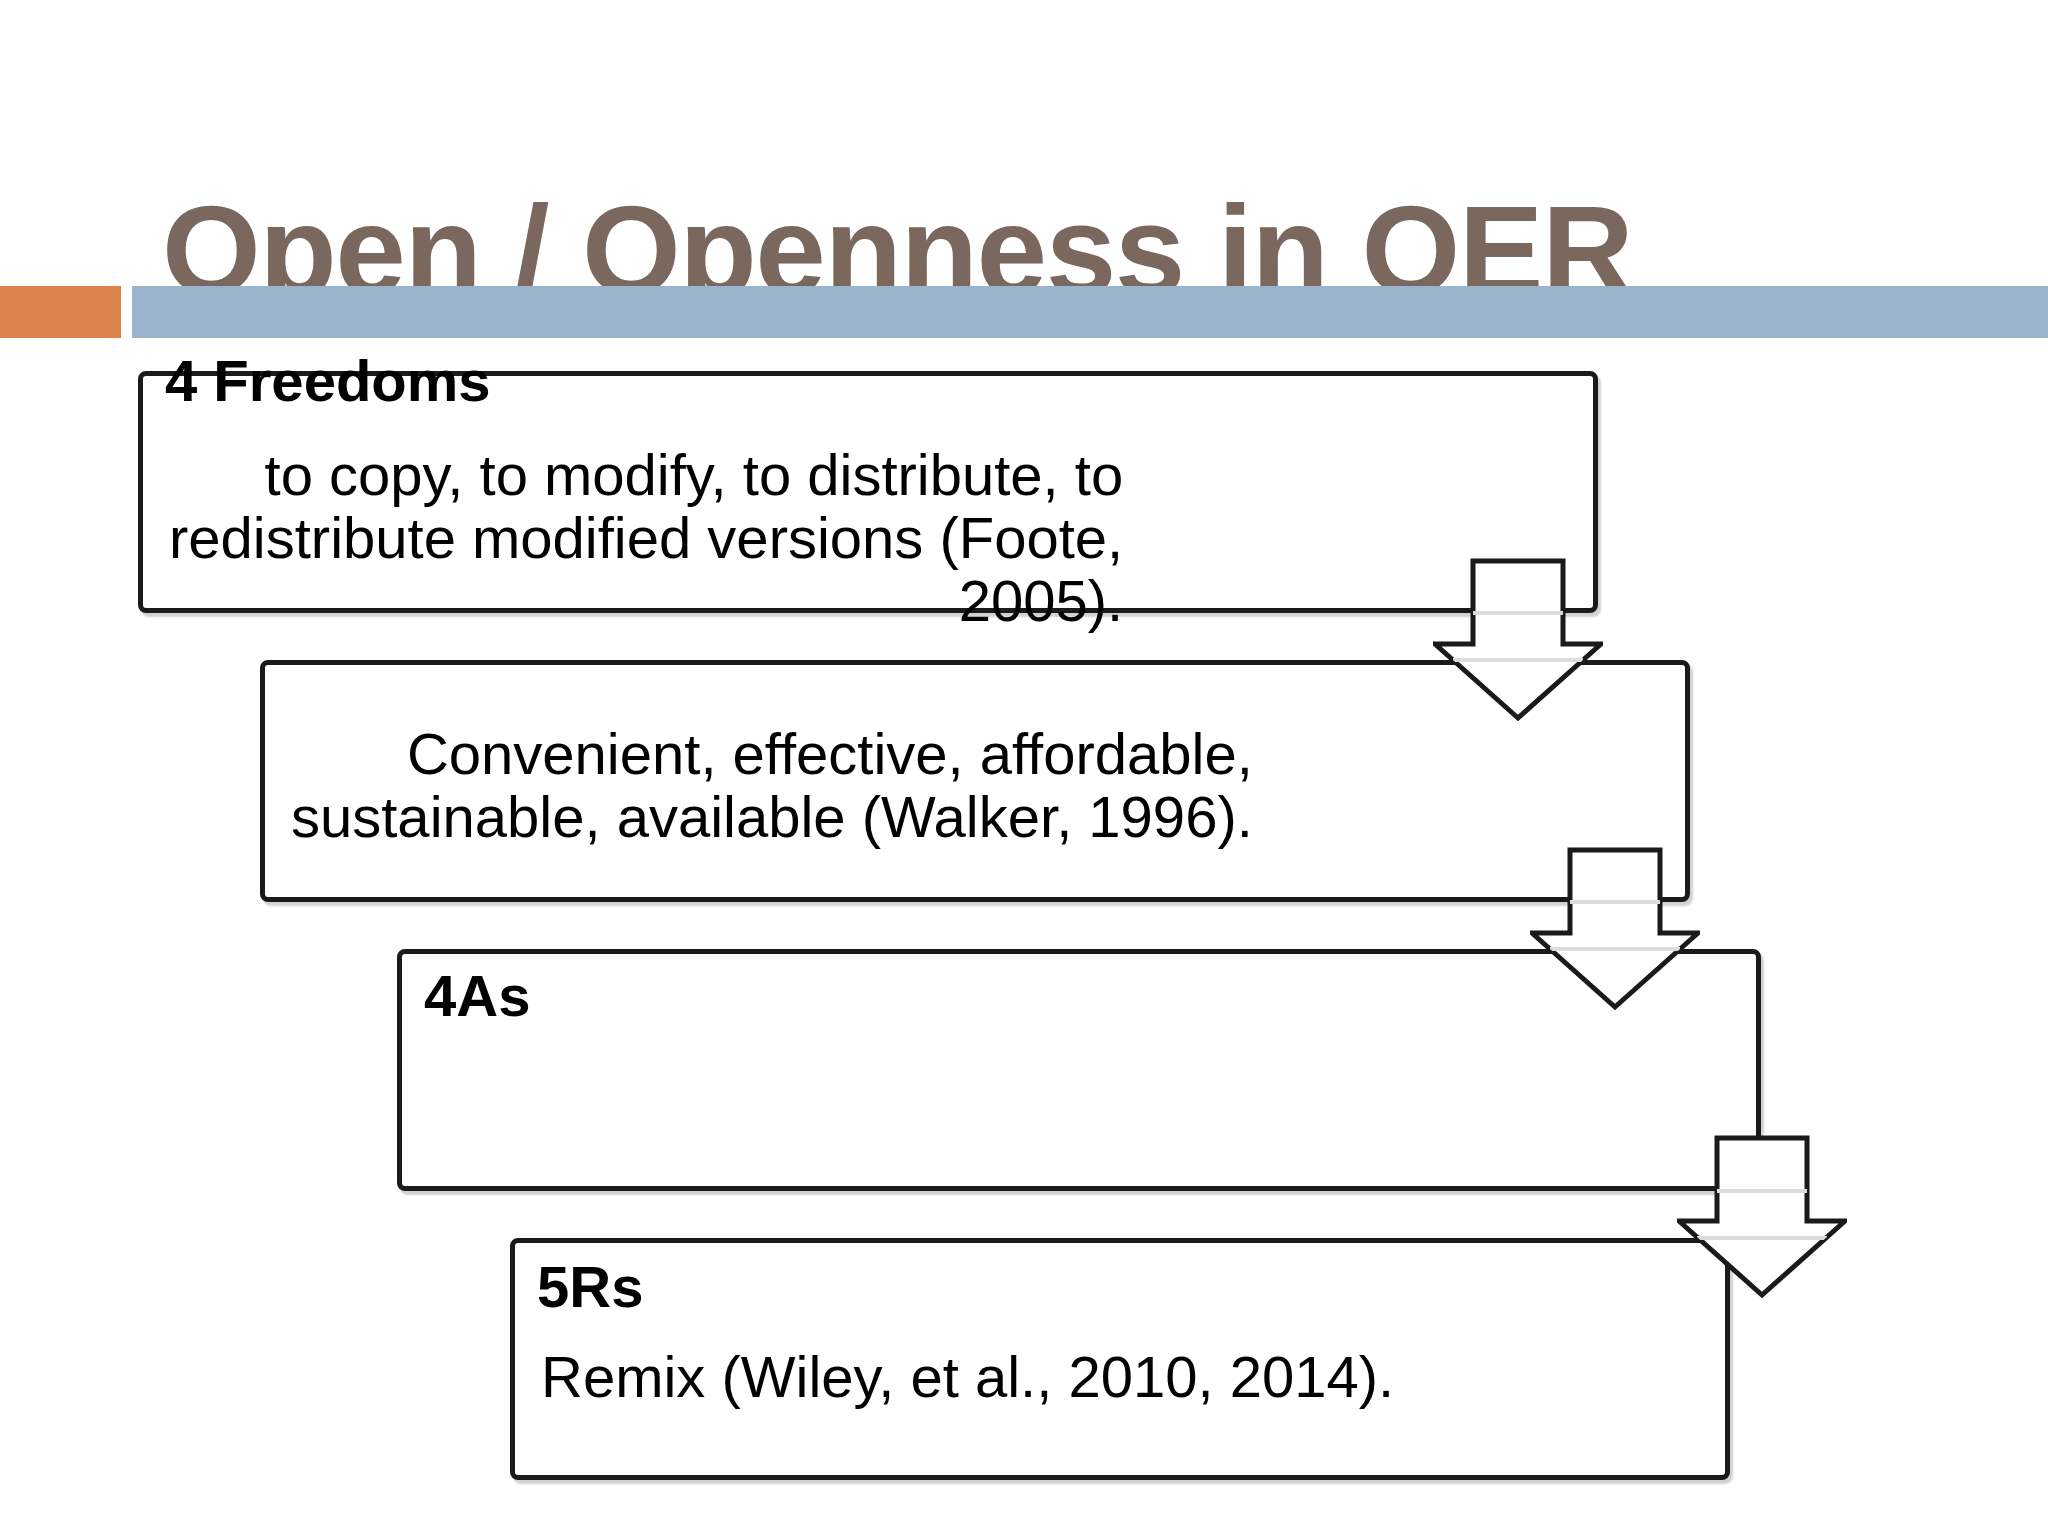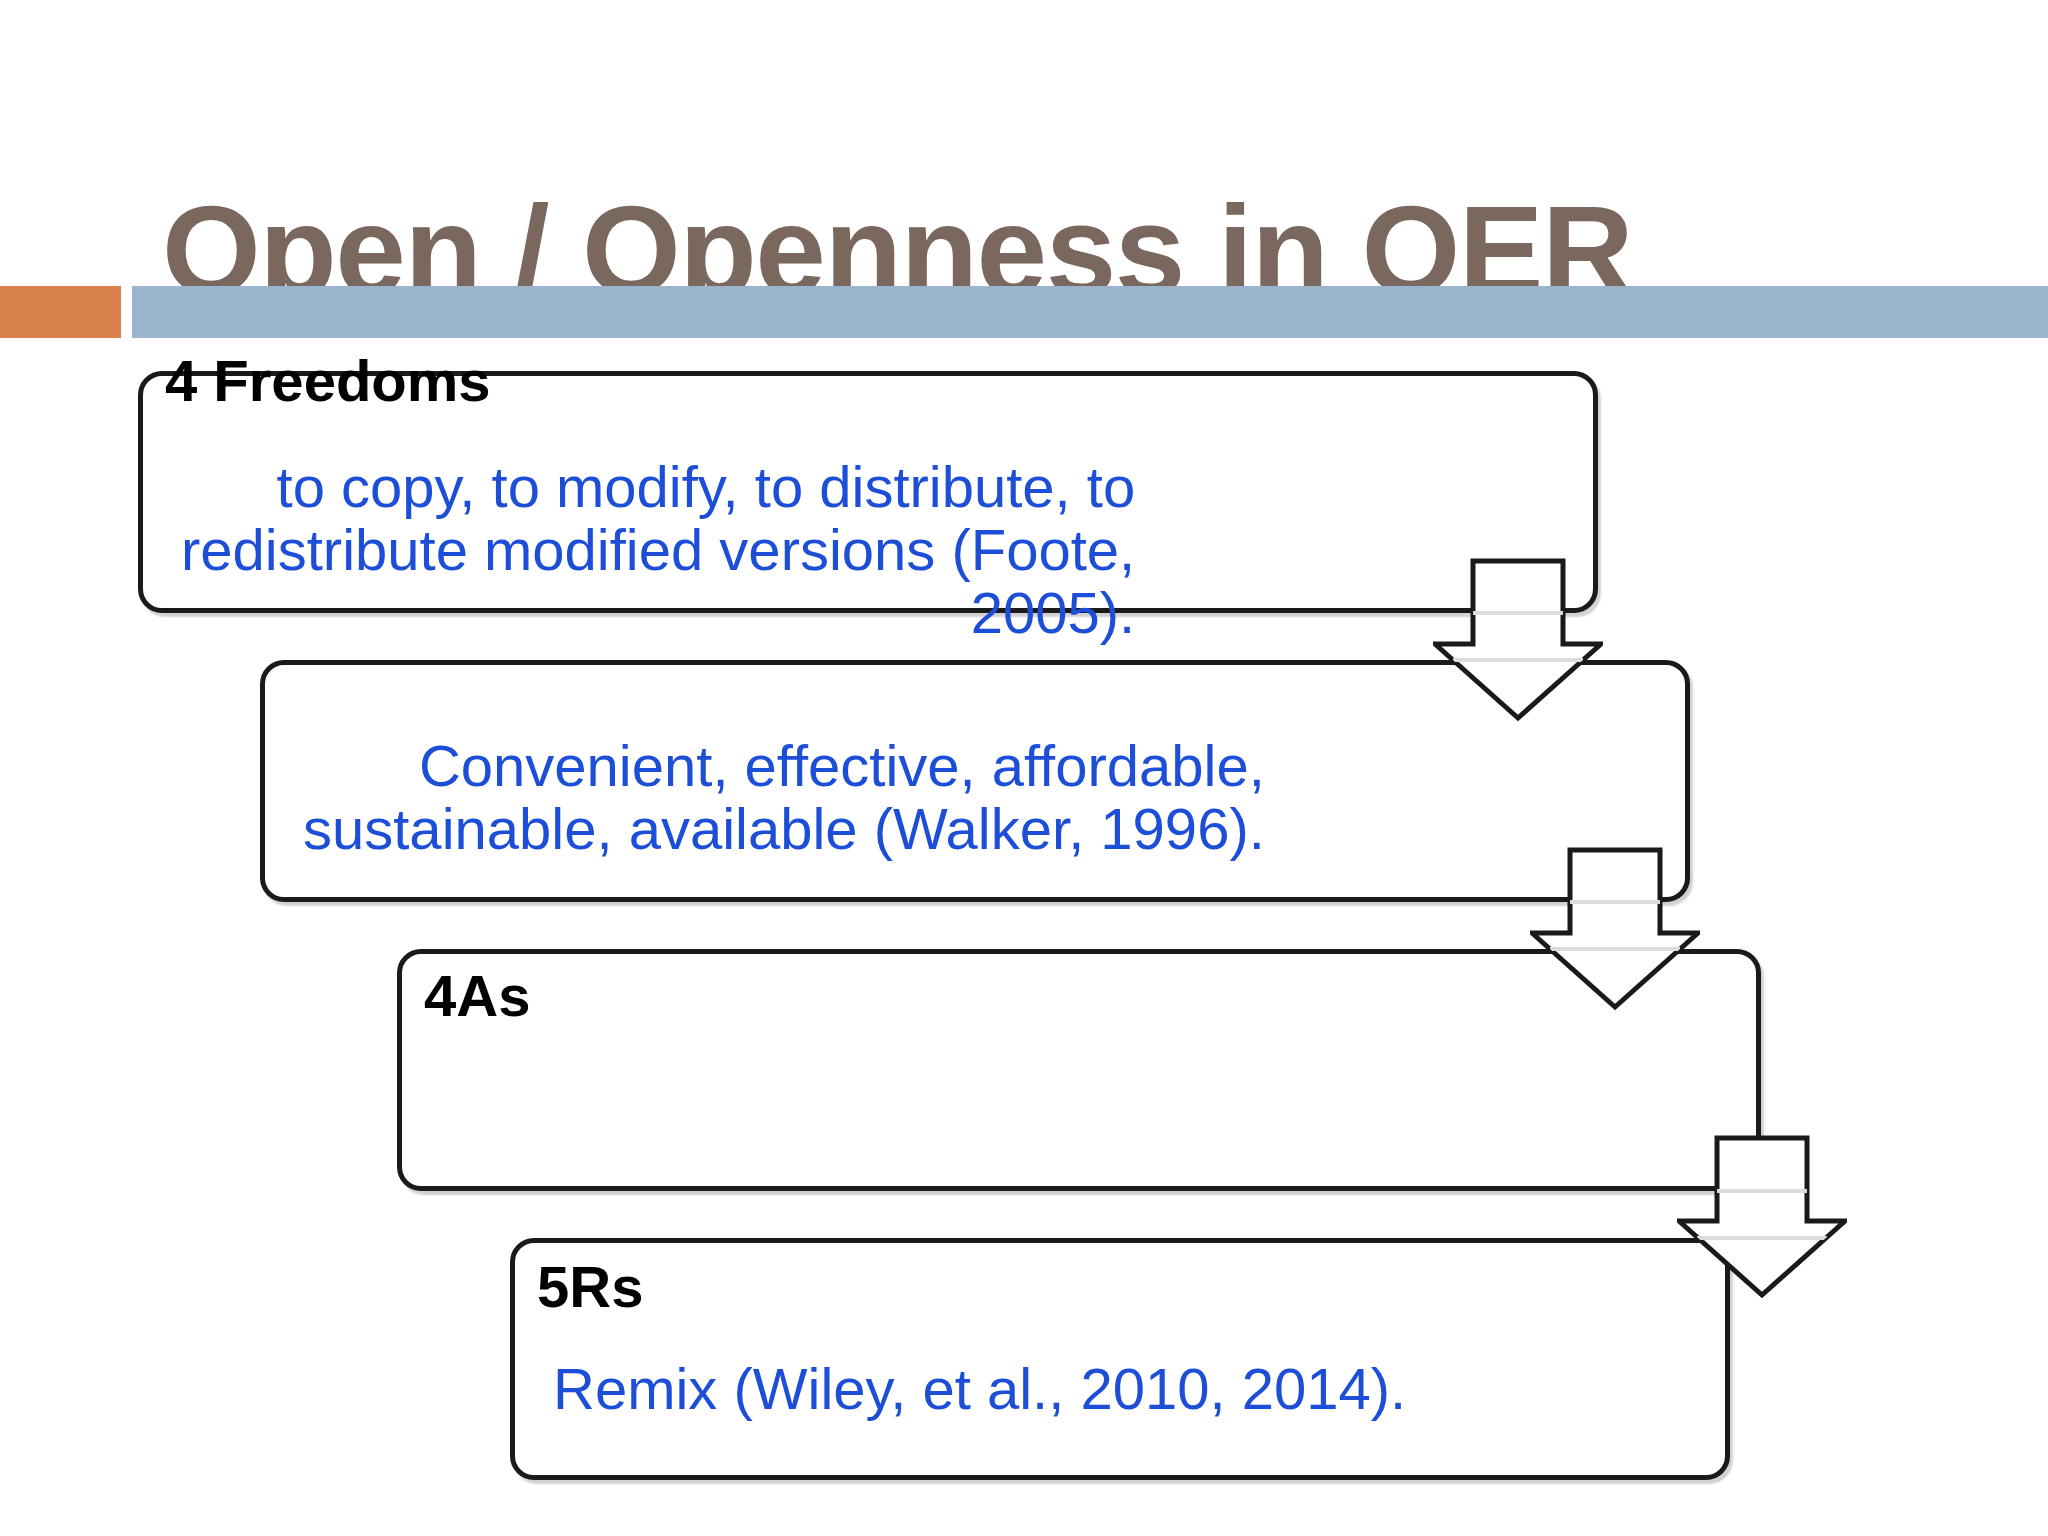--- a/index.html
+++ b/index.html
@@ -12,36 +12,36 @@
     font-size:127px; line-height:1; letter-spacing:-1.5px;
     color:#7a675e; white-space:nowrap;
   }
   .bar { position:absolute; top:286px; height:52px; }
   .bar-orange { left:0; width:121px; background:#d9824c; }
   .bar-blue   { left:132px; right:0; background:#99b4cc; }
 
   .box {
     position:absolute; box-sizing:border-box;
     width:1460px; height:242px;
-    border:5px solid #1a1a1a; border-radius:24px; background:#ffffff;
+    border:5px solid #1a1a1a; border-radius:8px; background:#ffffff;
     box-shadow:3px 4px 2px rgba(0,0,0,0.18);
   }
   #box1 { left:138px; top:371px;  width:1460px; }
   #box2 { left:260px; top:660px;  width:1430px;padding-left:27px; }
   #box3 { left:397px; top:949px;  width:1364px; }
   #box4 { left:510px; top:1238px; width:1220px; }
 
   .box .heading {
     position:absolute; left:22px; margin:0;
     font-size:58px; line-height:63px; font-weight:bold; color:#000;
     white-space:nowrap;
   }
   .box .body {
-    position:absolute; left:22px; margin:16px;
-    font-size:58px; line-height:63px; color:#1d4ed8; white-space:nowrap;
+    position:absolute; left:22px; margin:4px;
+    font-size:58px; line-height:63px; color:#000000; white-space:nowrap;
   }
   #box1 .heading { top:-27px; }
   #box1 .body    { top:63px;  }
   #box2 .body    { top:53px;  }
   #box3 .heading { top:10px;  }
   #box3 .body    { top:95px;  }
   #box4 .heading { top:12px;  }
   #box4 .body    { top:98px;  }
 
   .arrow { position:absolute; width:170px; height:164px; }

